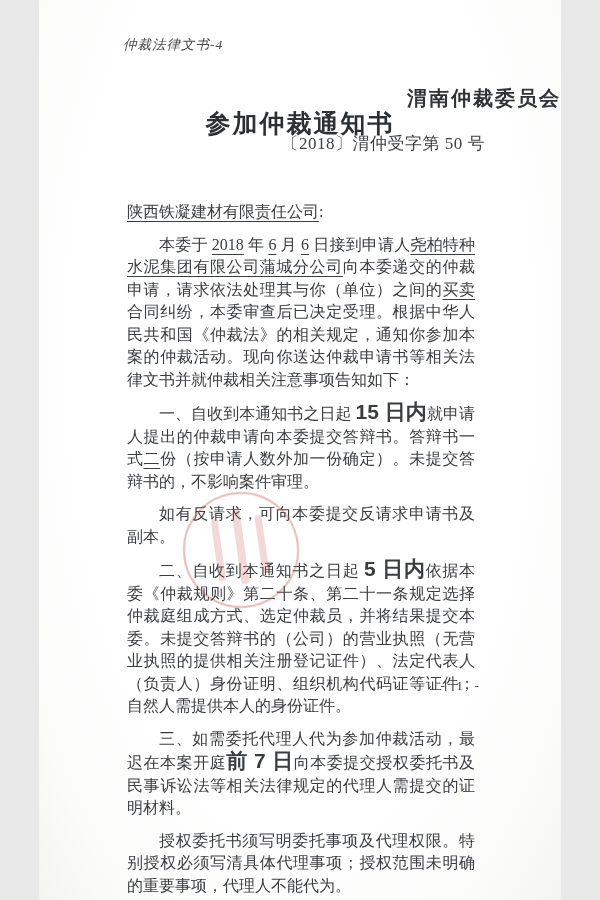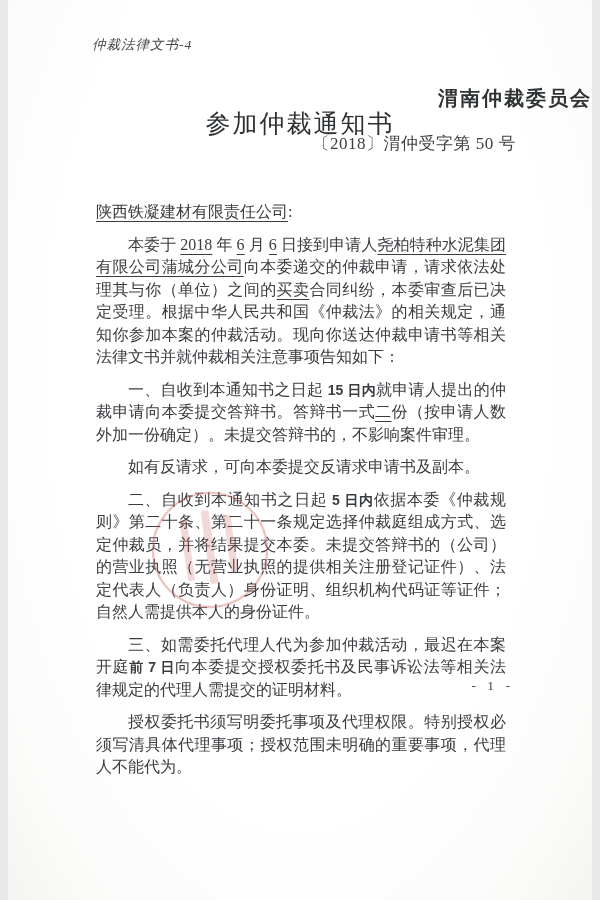--- a/index.html
+++ b/index.html
@@ -2,21 +2,21 @@
 <html><head>
 <meta charset="utf-8">
 <style>
   html, body {
     margin: 0;
     padding: 0;
     background: #e9e9e9;
   }
   .page {
     position: relative;
-    width: 584px;
+    width: 522px;
     height: 900px;
     margin: 0 auto;
     background:
       radial-gradient(ellipse at 50% 40%, #ffffff 60%, #fbfbfa 85%, #f4f4f2 100%);
     font-family: "Liberation Serif", "DejaVu Serif", serif;
     color: #3a3d40;
     overflow: hidden;
   }
   .doc-type {
     position: absolute;
@@ -38,21 +38,21 @@
     letter-spacing: 2px;
     color: #303336;
   }
   .doc-title {
     position: absolute;
     top: 107px;
     left: 0;
     width: 100%;
     text-align: center;
     font-size: 25px;
-    font-weight: normal;
+    font-weight: bold;
     letter-spacing: 2px;
     color: #2d3033;
   }
   .doc-number {
     position: absolute;
     top: 132px;
     right: 76px;
     font-size: 17px;
     letter-spacing: 0.5px;
     color: #3c3f42;
@@ -75,21 +75,21 @@
     text-indent: 2em;
   }
   .seg-u {
     text-decoration: underline;
     text-underline-offset: 4px;
     text-decoration-thickness: 1px;
   }
   .seg-b {
     font-weight: bold;
     font-family: "Liberation Sans", "DejaVu Sans", sans-serif;
-    font-size: 14px;
+    font-size: 21px;
   }
   .seal {
     position: absolute;
     left: 144px;
     top: 492px;
     width: 112px;
     height: 112px;
     border-radius: 50%;
     border: 2.5px solid rgba(196, 82, 74, 0.40);
     filter: blur(0.7px);

